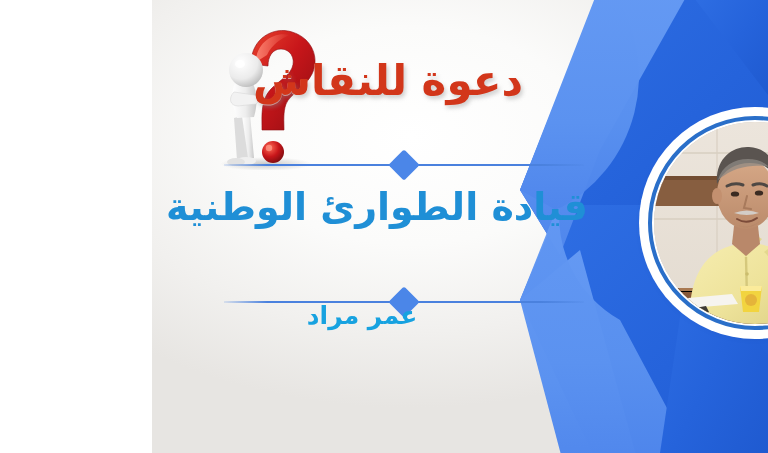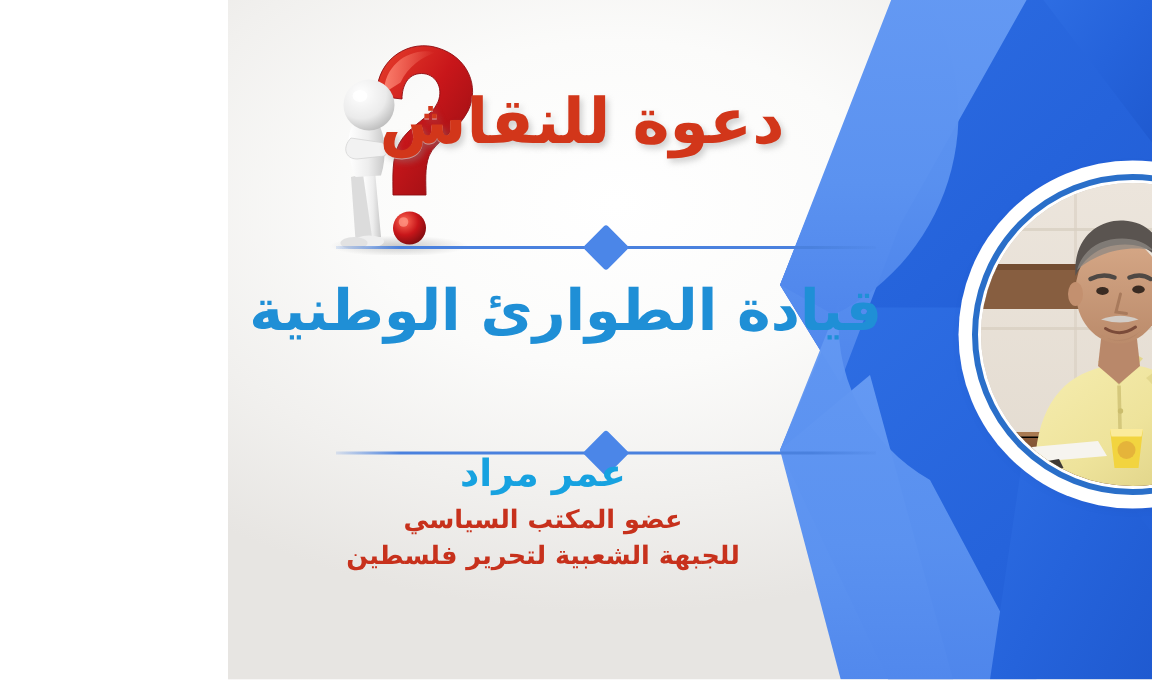--- a/index.html
+++ b/index.html
@@ -304,22 +304,20 @@
       <span class="hl-line">قيادة الطوارئ الوطنية</span>
     </div>
 
     <div class="divider" id="divider-bottom">
       <span class="line"></span>
       <span class="diamond"></span>
     </div>
 
     <div class="speaker">
       <span class="speaker-name">عمر مراد</span>
-      <span class="speaker-role">عضو المكتب السياسي</span>
-      <span class="speaker-org">للجبهة الشعبية لتحرير فلسطين</span>
     </div>
   </div>
 
   <div class="portrait">
     <div class="portrait-ring"></div>
     <div class="portrait-photo">
       <svg viewBox="0 0 202 202" xmlns="http://www.w3.org/2000/svg" aria-hidden="true">
         <defs>
           <linearGradient id="wallGrad" x1="0" y1="0" x2="0" y2="1">
             <stop offset="0%" stop-color="#ece5dc"></stop>

